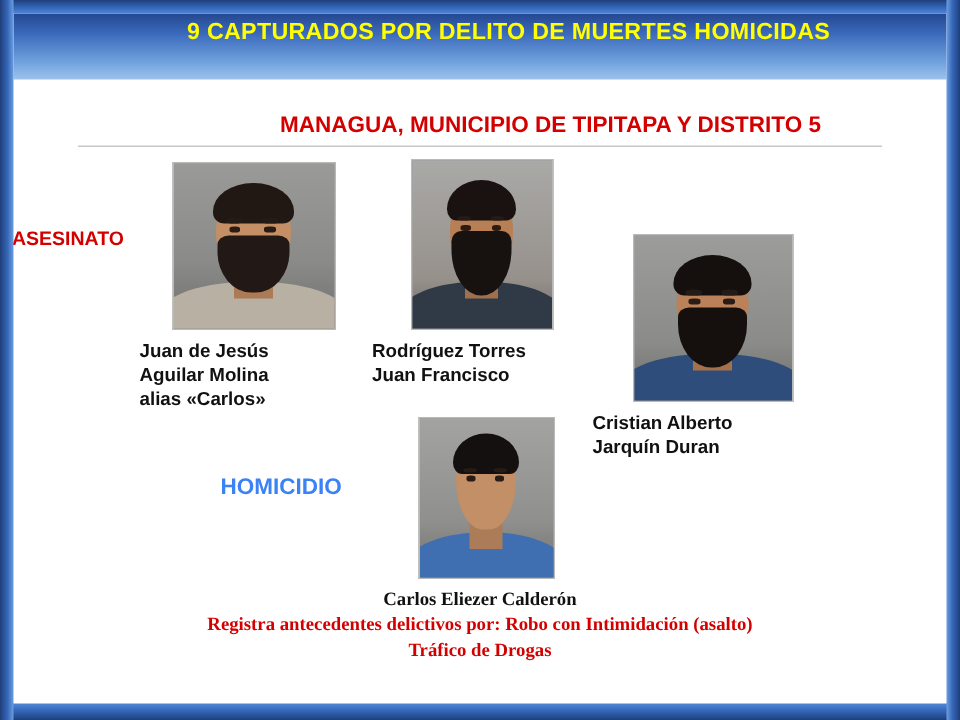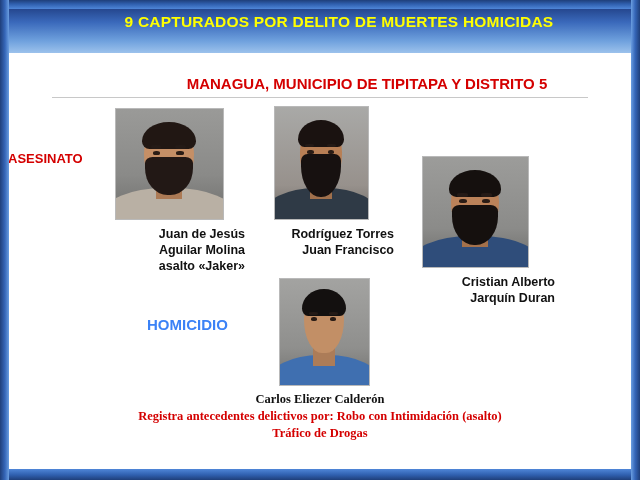--- a/index.html
+++ b/index.html
@@ -109,21 +109,21 @@
     z-index: 4;
   }
   .photo {
     position: relative;
     overflow: hidden;
     border: 1px solid #b9b9b9;
     background: #8d8d8d;
   }
   .caption {
     margin-top: 6px;
-    text-align: right;
+    text-align: left;
     font-size: 12.5px;
     font-weight: bold;
     color: #111111;
     line-height: 16px;
   }
   .caption .line { display: block; }
   
   #card-1 { left: 93px; top: 108px; width: 152px; }
   #card-1 .photo { width: 107px; height: 110px; margin: 0 auto; }
   #card-2 { left: 248px; top: 106px; width: 146px; }
@@ -265,21 +265,21 @@
         <div class="brow l"></div>
         <div class="brow r"></div>
         <div class="eye l"></div>
         <div class="eye r"></div>
         <div class="beard" style="background:#221815;"></div>
       </div>
     </div>
     <div class="caption">
       <span class="line">Juan de Jesús</span>
       <span class="line">Aguilar Molina</span>
-      <span class="line">asalto «Jaker»</span>
+      <span class="line">alias «Carlos»</span>
     </div>
   </div>
 
   <div class="card" id="card-2">
     <div class="photo">
       <div class="mug">
         <div class="wall" style="background:linear-gradient(to bottom,#a9a9a7 0%,#97918c 70%,#6d6a66 100%);"></div>
         <div class="shoulders" style="background:#2f3a46;"></div>
         <div class="neck" style="background:#a0704c;"></div>
         <div class="head" style="background:#b87f55;"></div>

